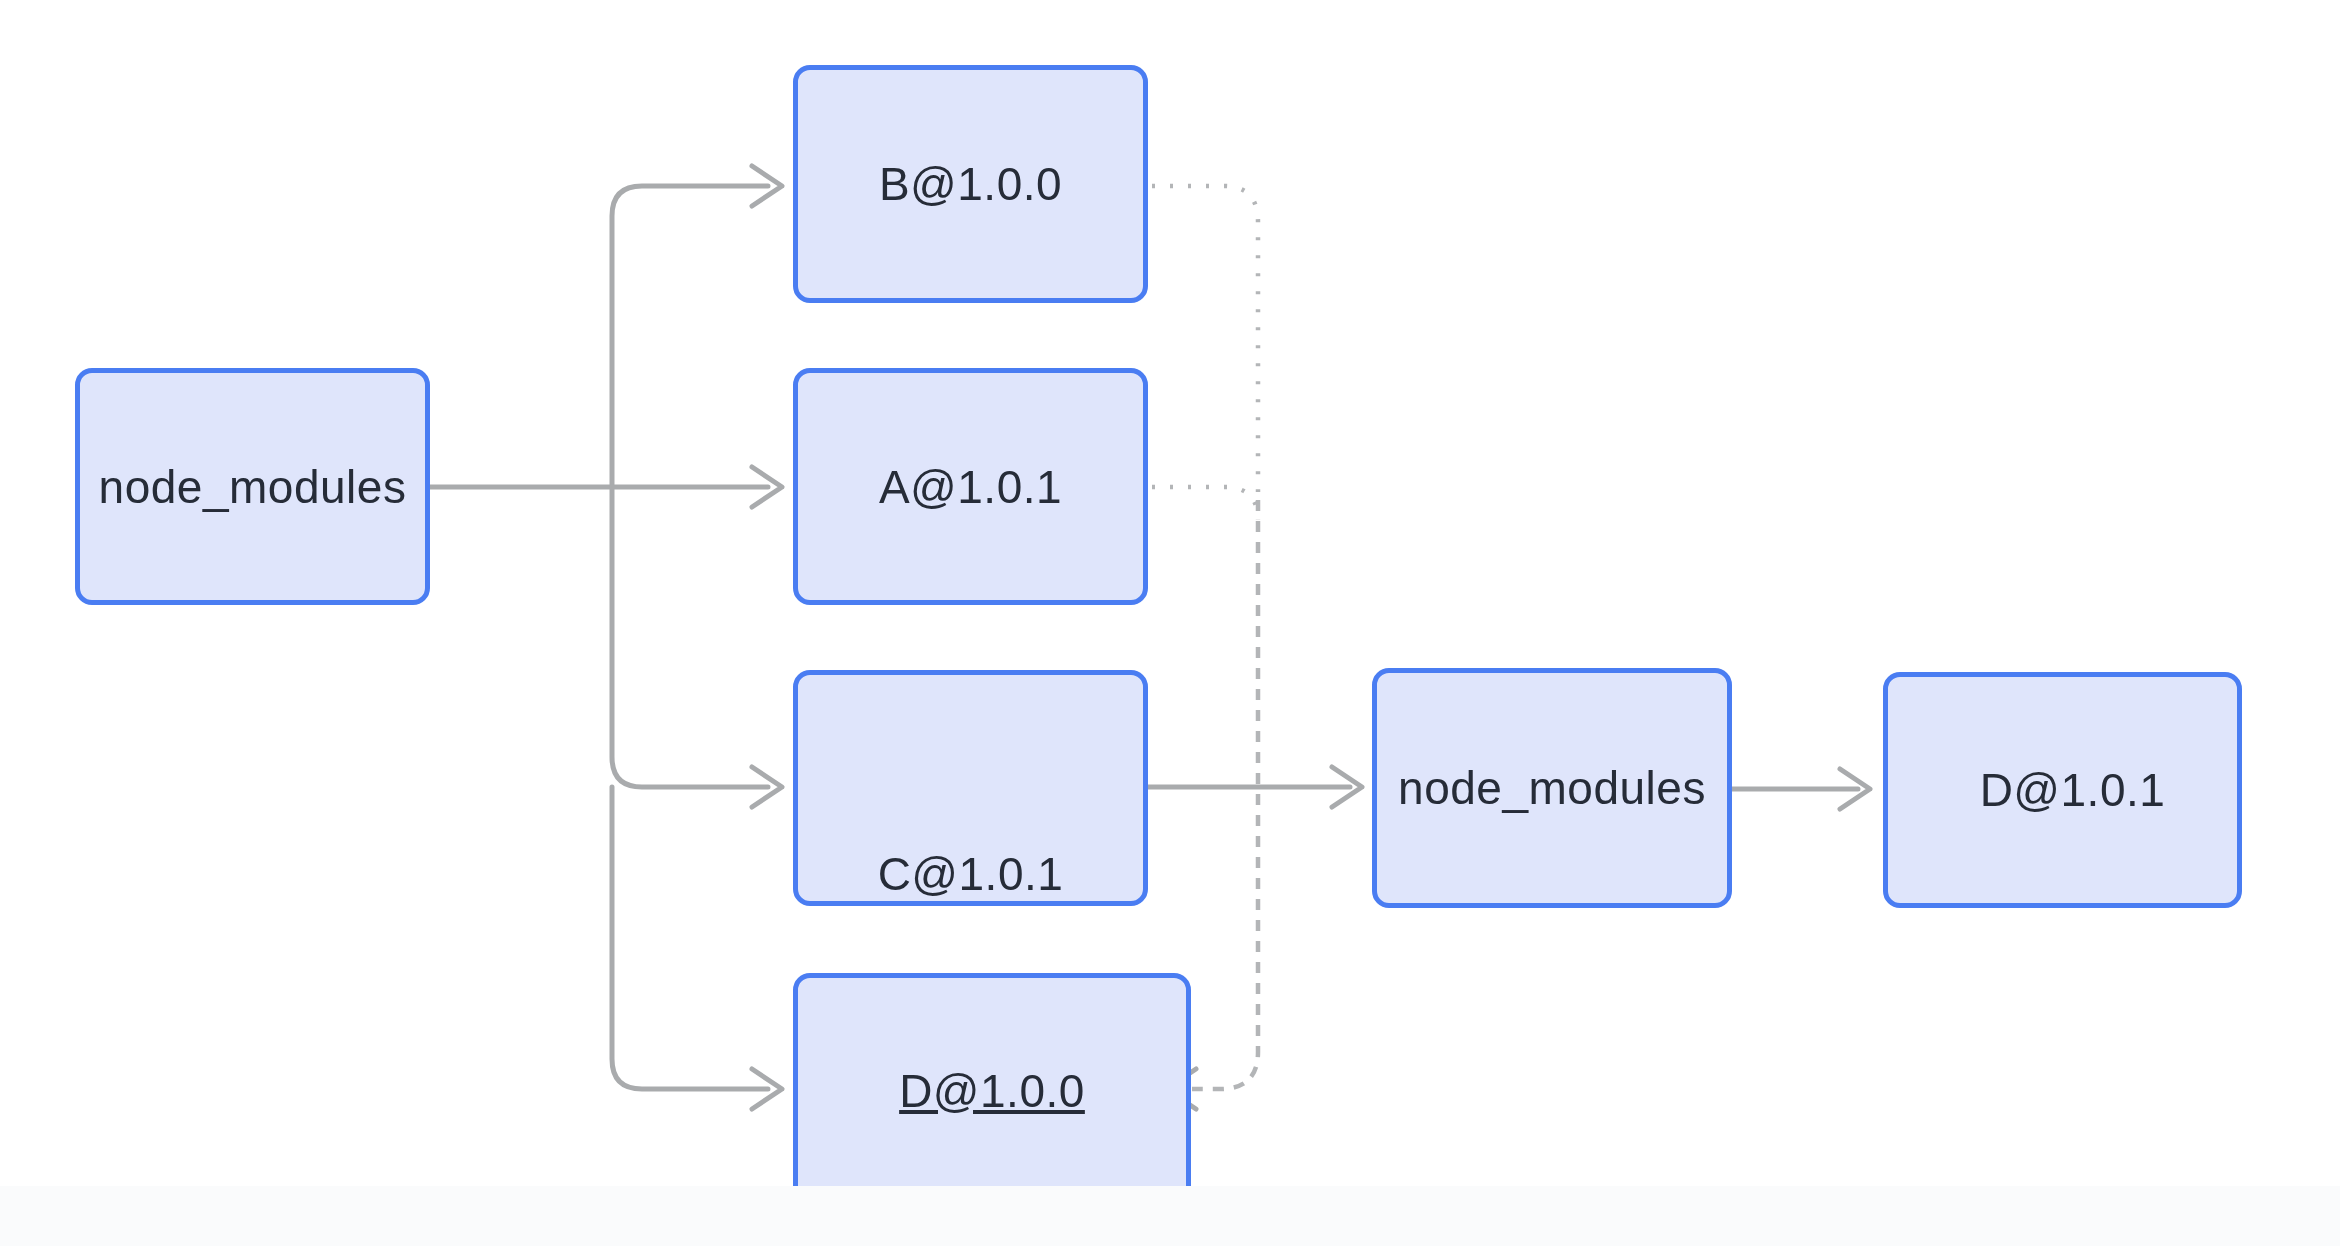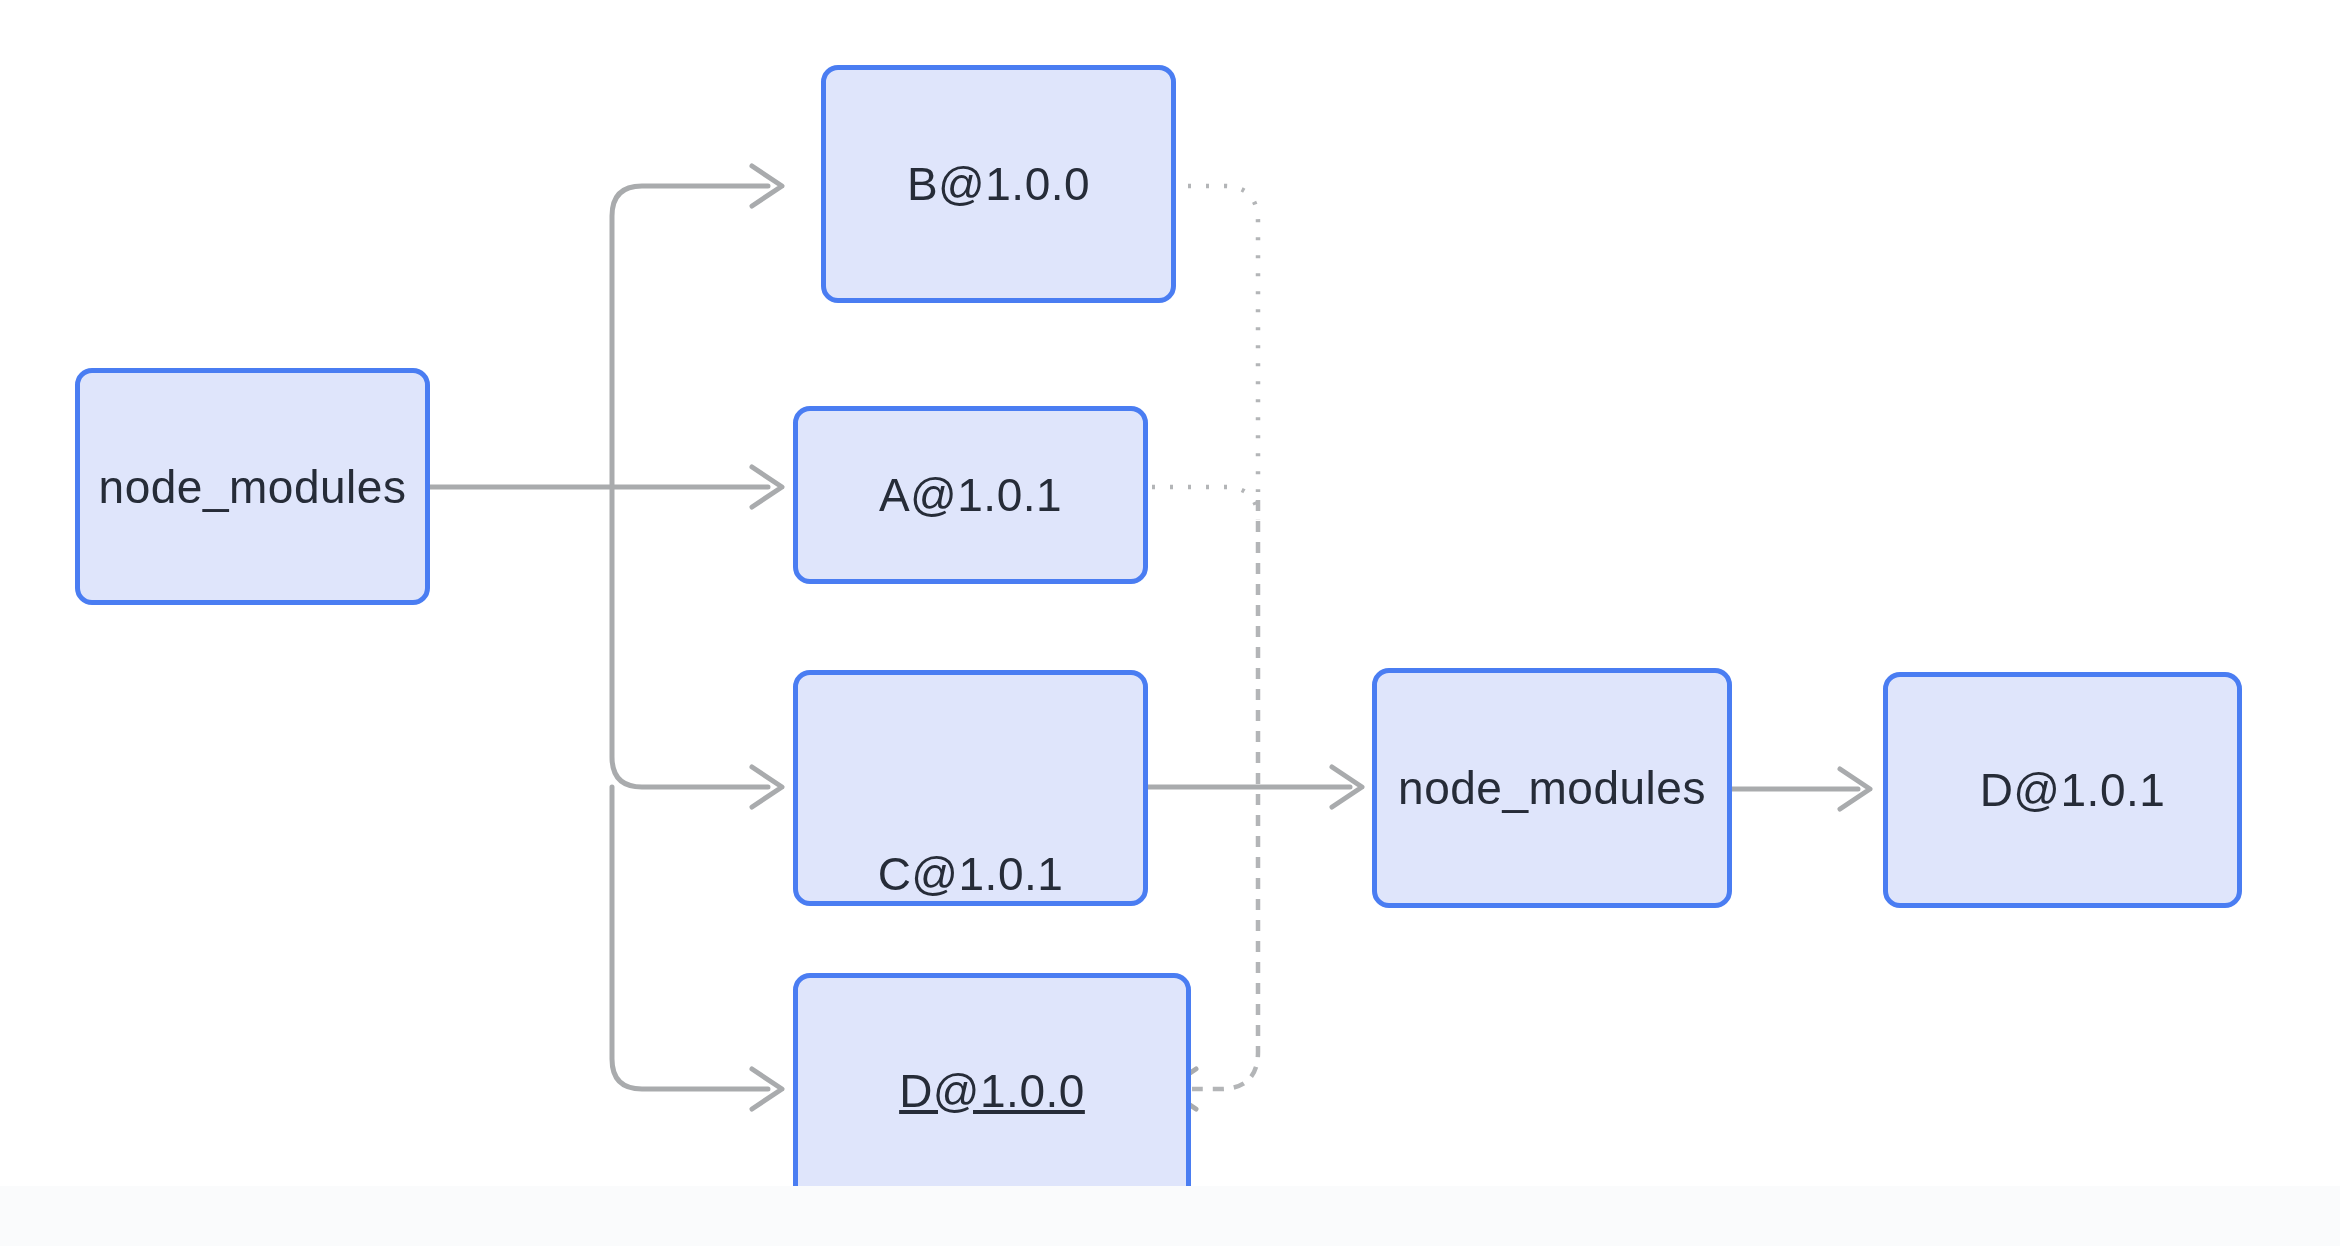--- a/index.html
+++ b/index.html
@@ -33,22 +33,22 @@
     border:5px solid var(--node-border);
     border-radius:17px;
     color:var(--text-color);
     font-size:46px;
     letter-spacing:0.5px;
     box-sizing:border-box;
     white-space:nowrap;
   }
   
   .n-root {left:75px;  top:368px; width:355px; height:237px;}
-  .n-b    {left:793px; top:65px;  width:355px; height:238px;margin-left:28px;}
-  .n-a    {left:793px; top:368px; width:355px; height:178px;margin-top:38px;}
+  .n-b    {left:793px; top:65px;  width:355px; height:238px;}
+  .n-a    {left:793px; top:368px; width:355px; height:237px;}
   .n-c    {left:793px; top:670px; width:355px; height:236px;align-items:flex-end;}
   .n-d0   {left:793px; top:973px; width:398px; height:235px;text-decoration:underline;}
   .n-nm2  {left:1372px;top:668px; width:360px; height:240px;}
   .n-d1   {left:1883px;top:672px; width:359px; height:236px;padding-left:20px;}
   .footer-strip{
     position:absolute;left:0;right:0;bottom:0;height:60px;
     background:#fafbfc;
   }
   .watermark{
     position:absolute;

